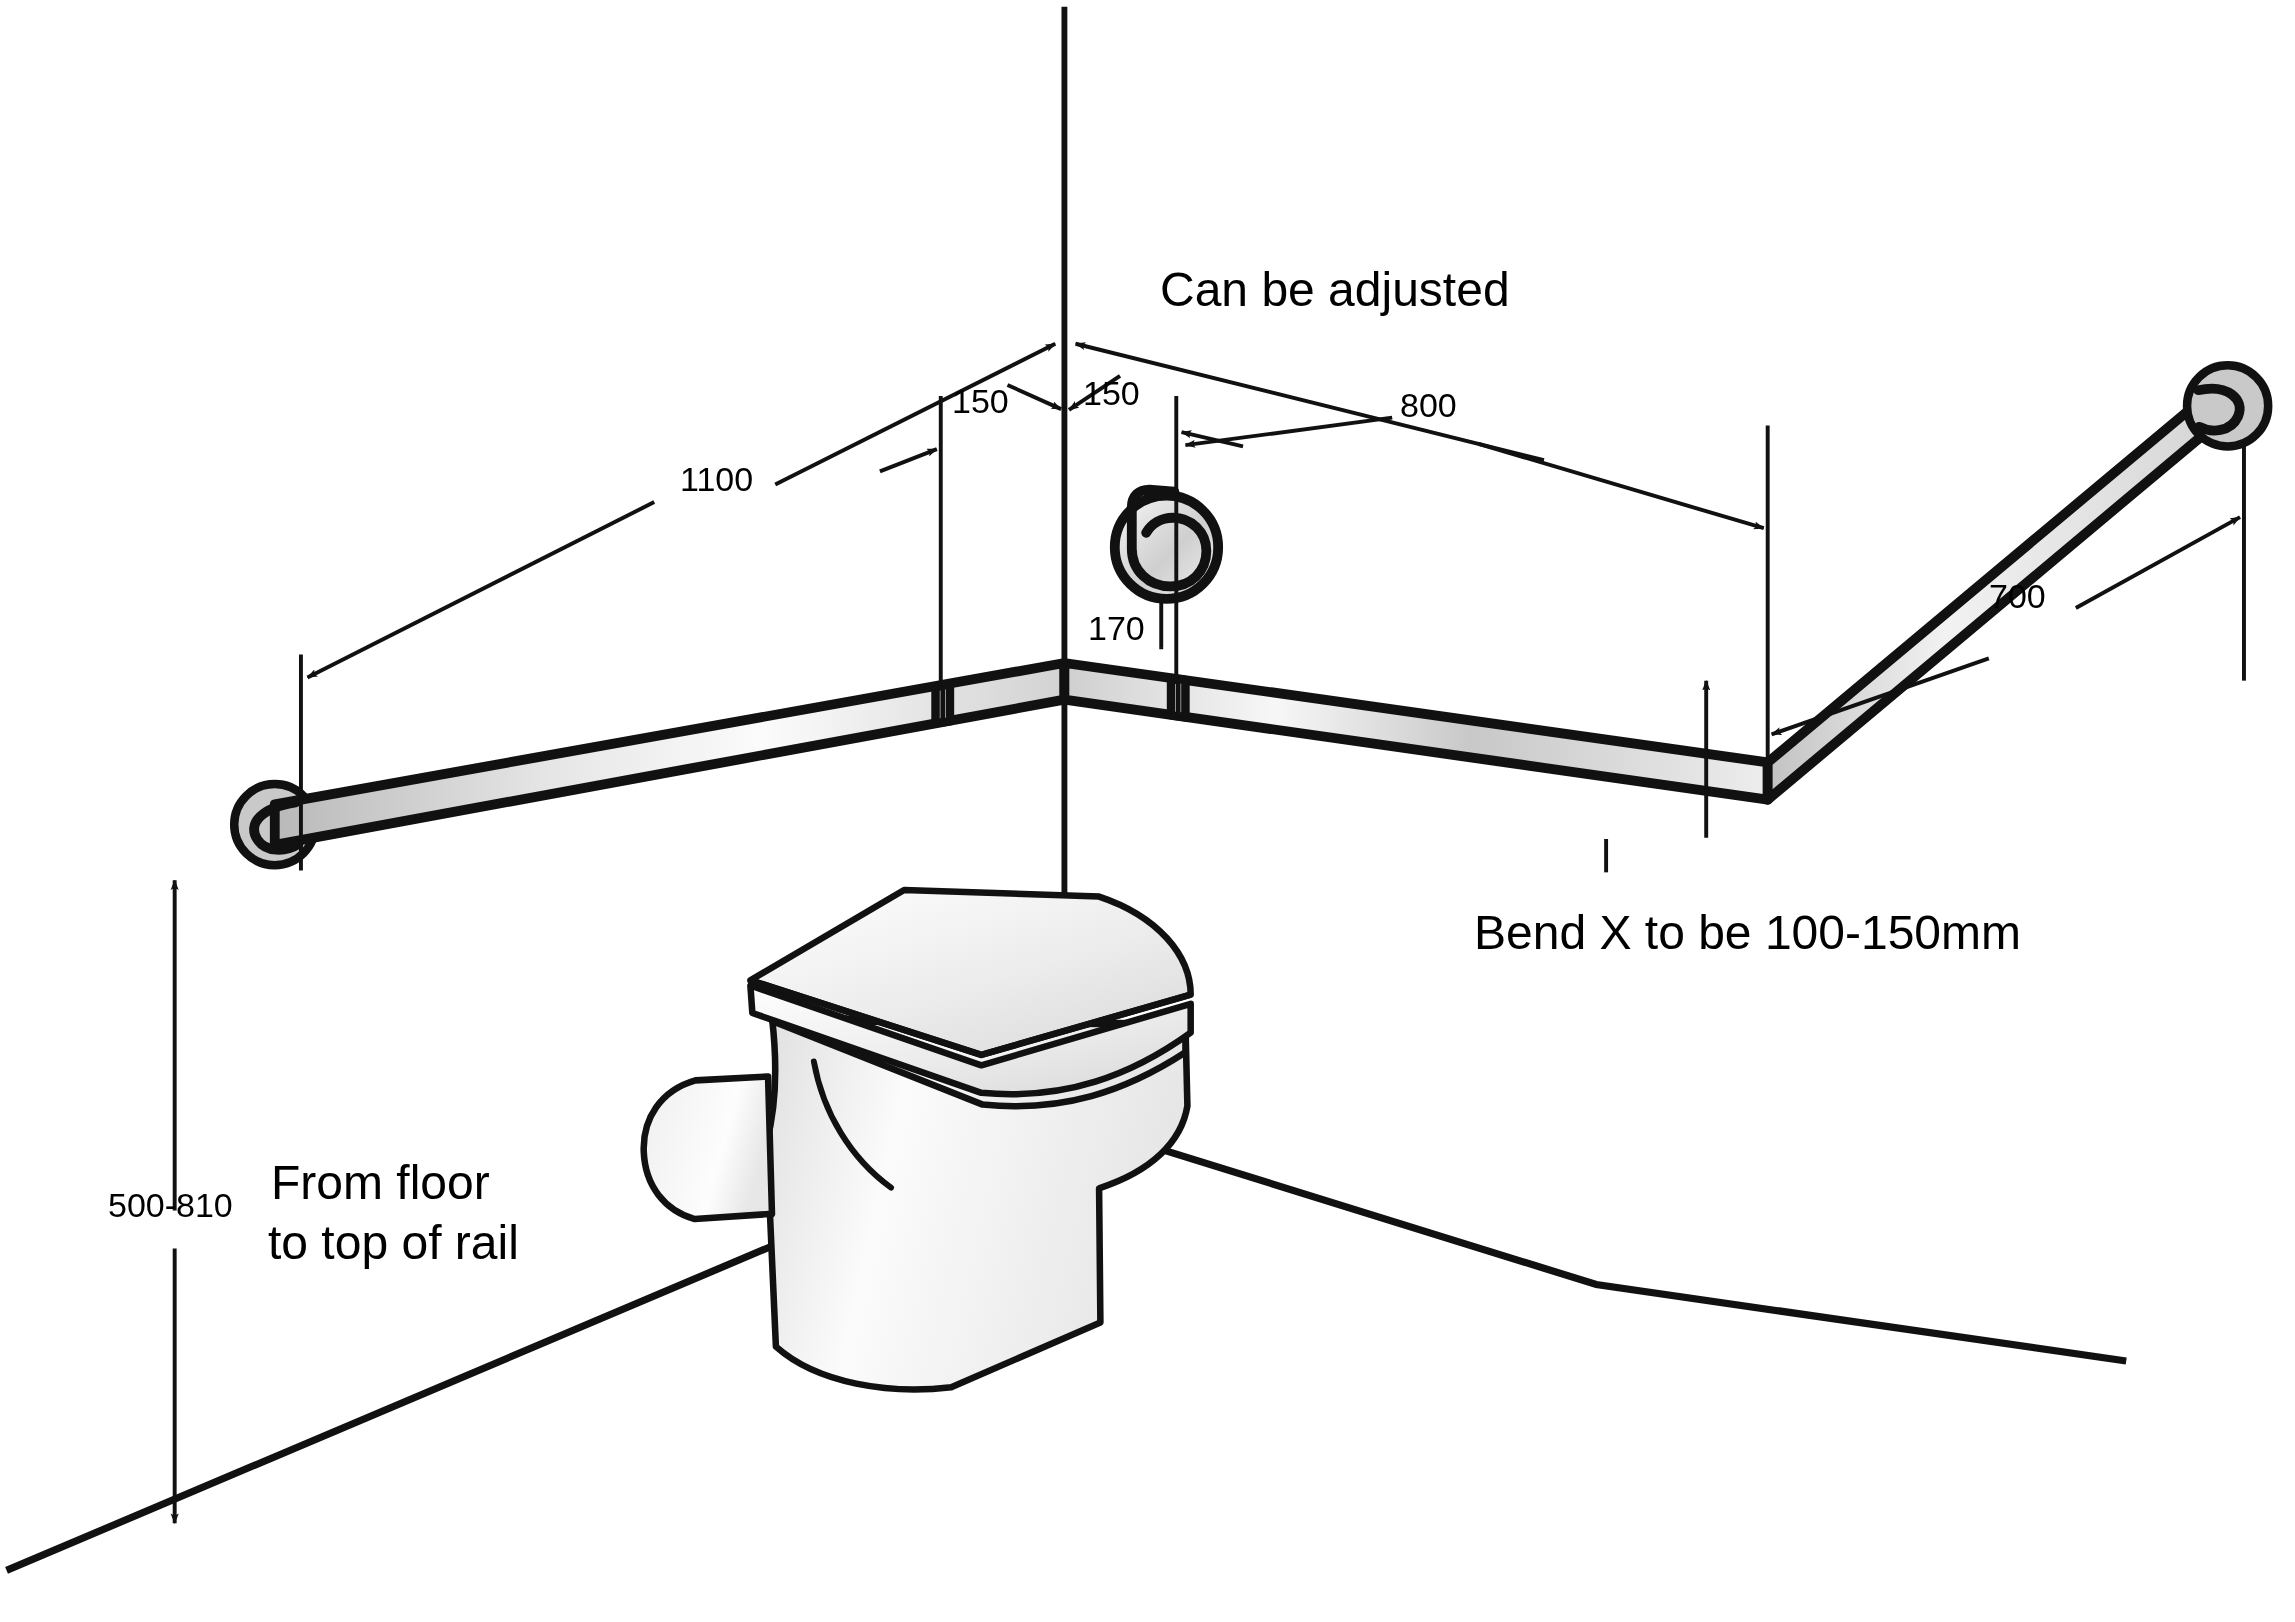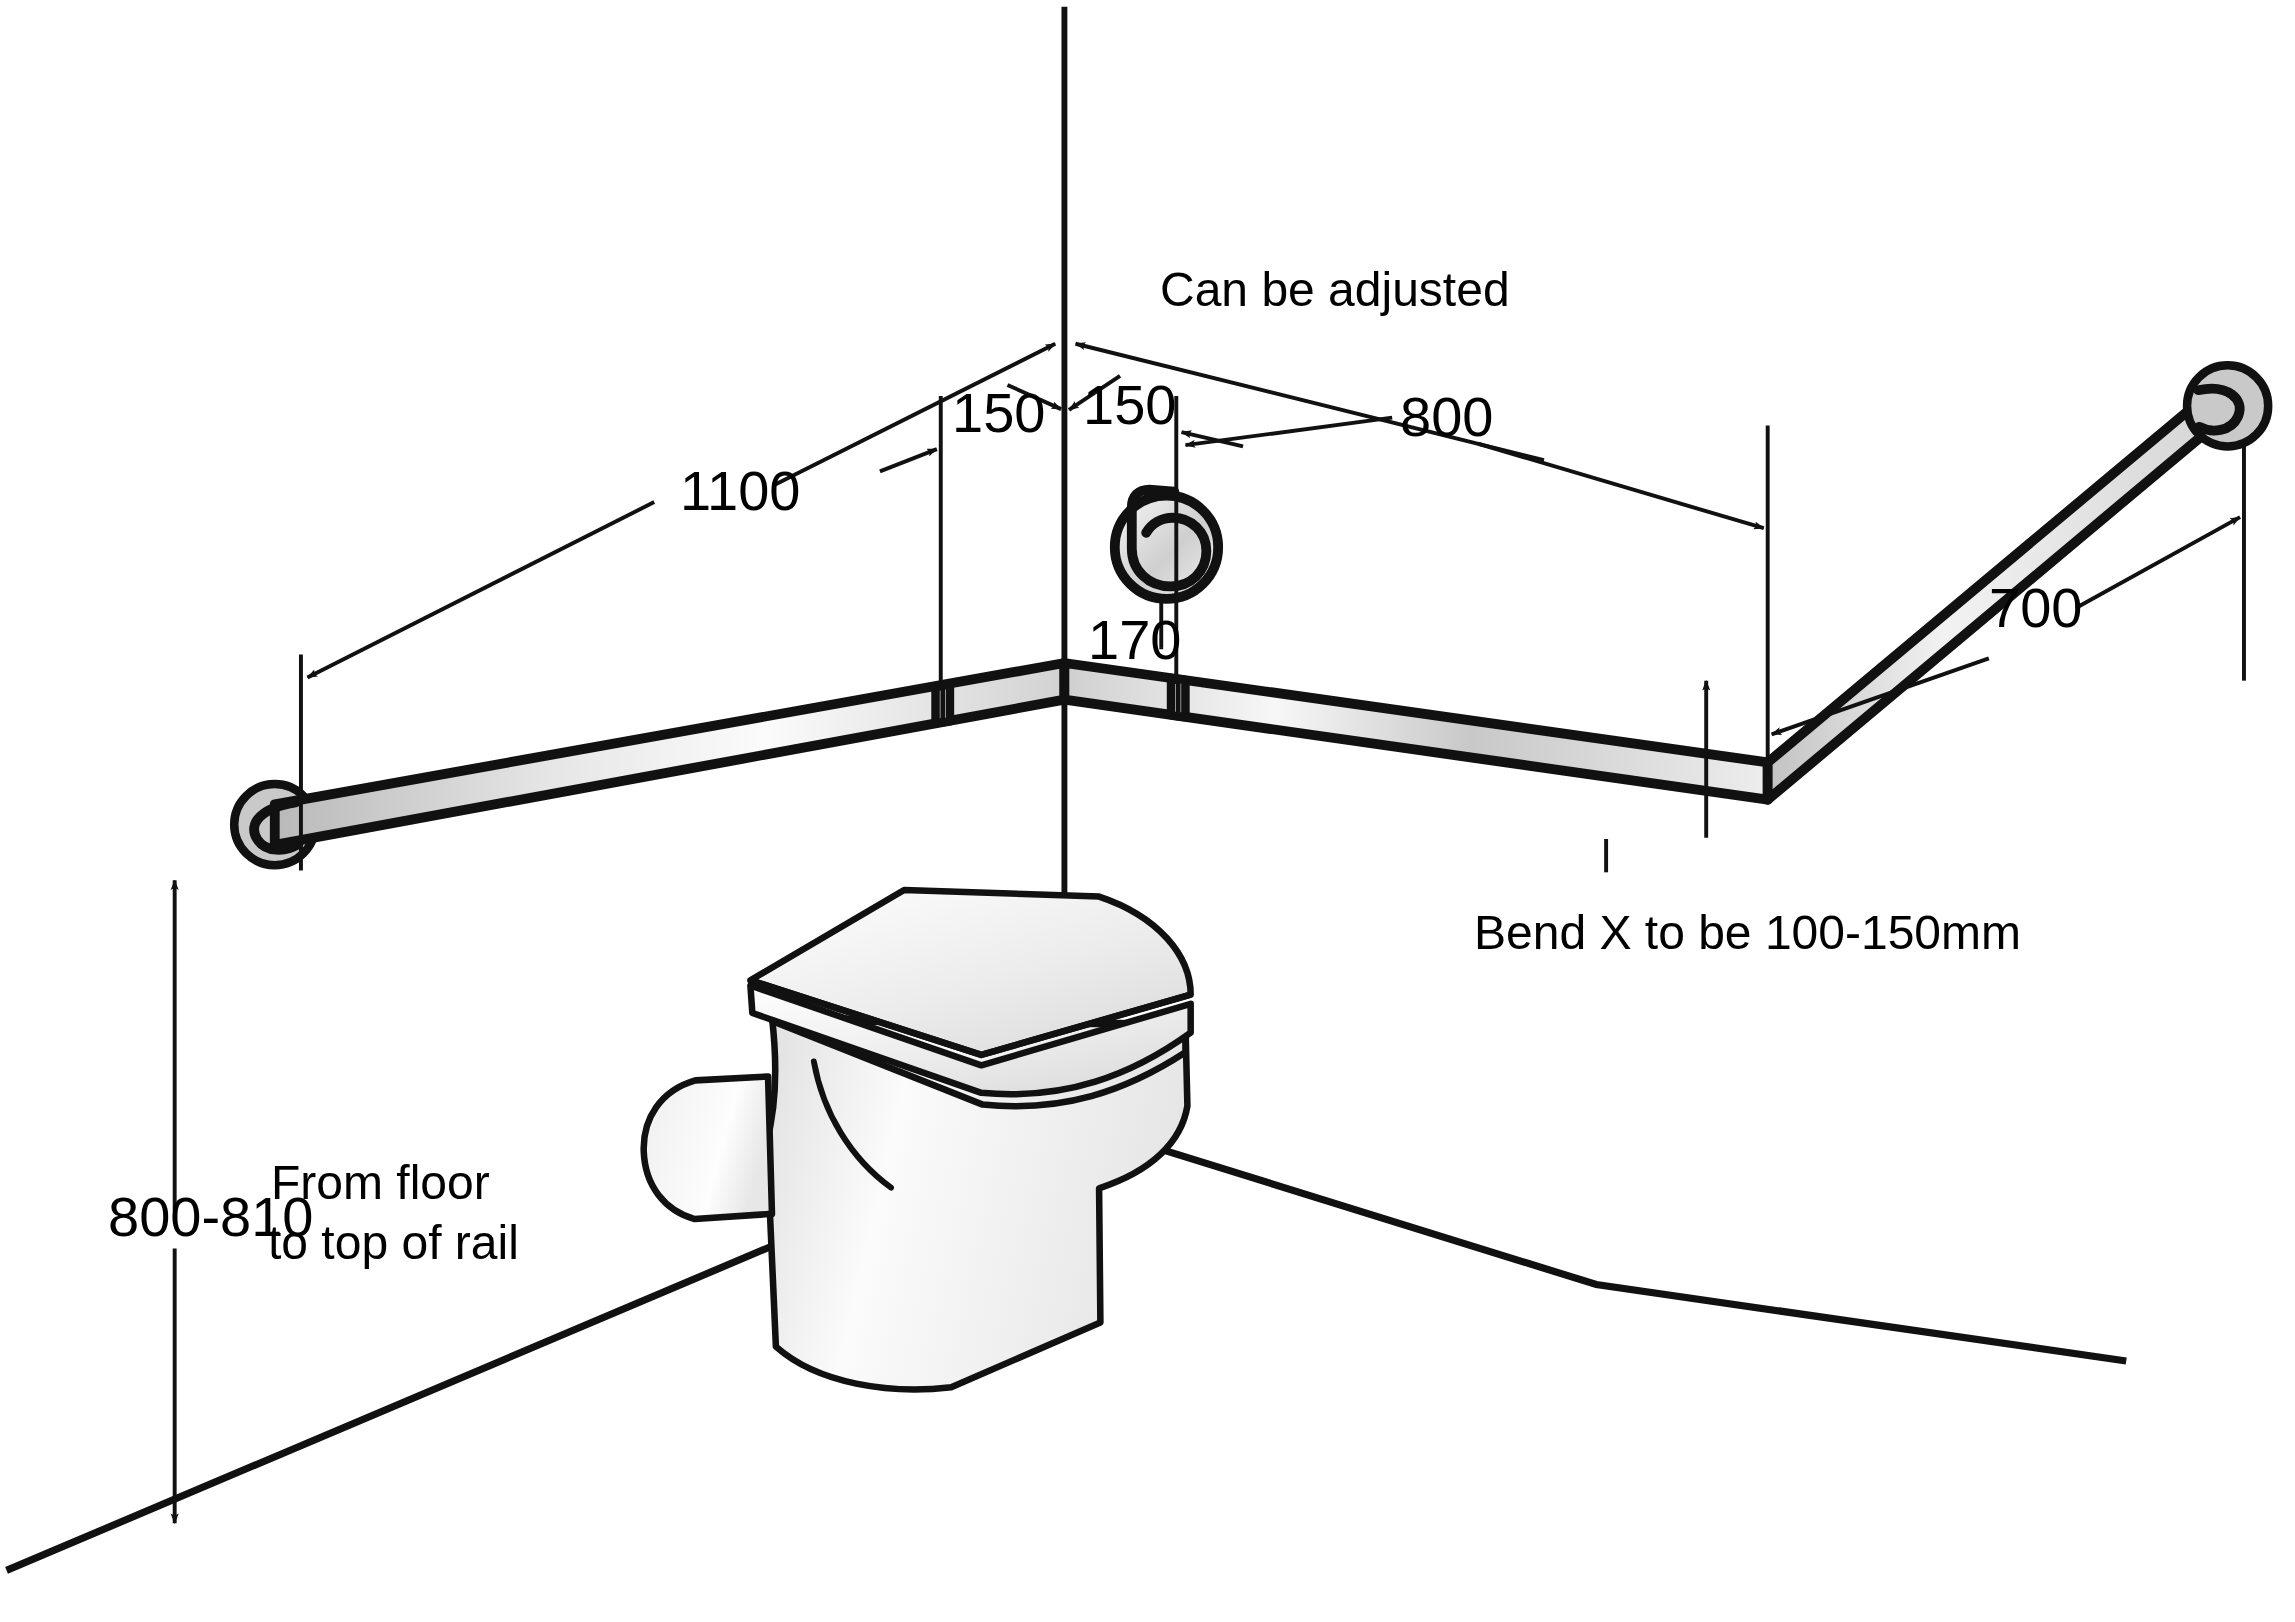--- a/index.html
+++ b/index.html
@@ -26,21 +26,21 @@
     height: 1623px;
   }
   .dim-label {
     position: absolute;
     font-family: "Liberation Sans", sans-serif;
     color: #000000;
     white-space: pre;
     line-height: 1.12;
   }
   .dim-num {
-    font-size: 56px;
+    font-size: 34px;
     letter-spacing: 0px;
   }
   .note-left {
     font-size: 48px;
     text-align: left;
   }
 </style>
 </head>
 <body>
 
@@ -249,21 +249,21 @@
   <div class="dim-label dim-num" style="left:952px; top:382px;">150</div>
 
   <div class="dim-label dim-num" style="left:1083px; top:374px;">150</div>
 
   <div class="dim-label dim-num" style="left:1400px; top:386px;">800</div>
 
   <div class="dim-label dim-num" style="left:1088px; top:609px;">170</div>
 
   <div class="dim-label dim-num" style="left:1989px; top:577px;">700</div>
 
-  <div class="dim-label dim-num" style="left:108px; top:1186px;">800-810</div>
+  <div class="dim-label dim-num" style="left:108px; top:1186px;">500-810</div>
 
   <div class="dim-label note-left" style="left:1120px; top:263px;margin-left:40px;">Can be adjusted</div>
 
   <div class="dim-label note-left" style="left:1474px; top:874px;margin-top:32px;">Bend X to be 100-150mm</div>
 
 
   <div class="dim-label note-left" style="left:271px; top:1156px;">From floor</div>
 
   <div class="dim-label note-left" style="left:252px; top:1216px;margin-left:16px;">to top of rail</div>
 

